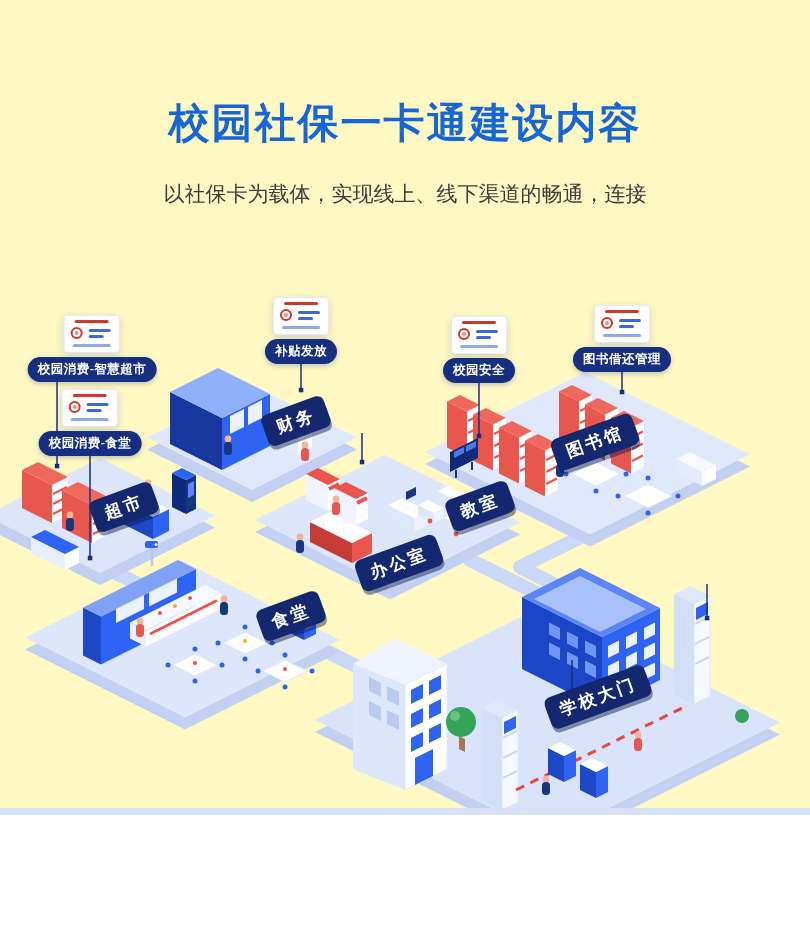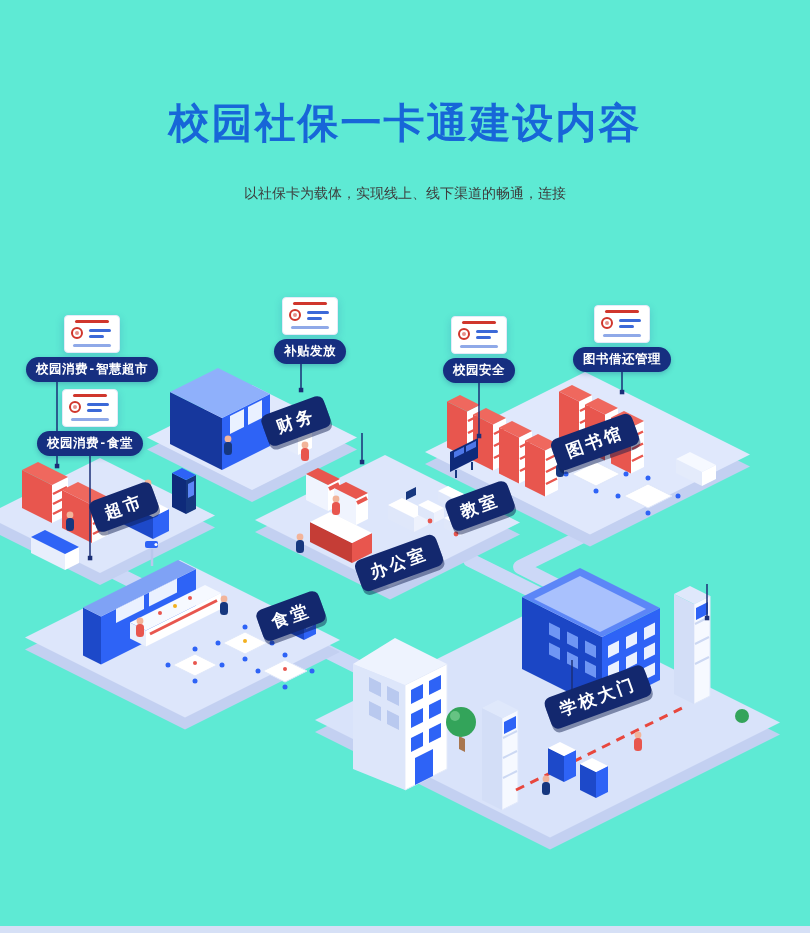--- a/index.html
+++ b/index.html
@@ -1,21 +1,21 @@
 <!DOCTYPE html>
 <html><head>
 <meta charset="utf-8">
 <style>
   html,body{margin:0;padding:0;background:#ffffff;}
-  .page{position:relative;width:810px;height:933px;background:#5eead4;overflow:hidden;
-        font-family:Liberation Mono, monospace;}
+  .page{position:relative;width:810px;height:815px;background:#fef9c3;overflow:hidden;
+        font-family:Liberation Serif, serif;}
   .title{position:absolute;top:96px;left:0;width:100%;text-align:center;
          font-size:41px;font-weight:900;color:#1766d8;letter-spacing:2px;}
   .subtitle{position:absolute;top:176px;left:0;width:100%;text-align:center;
-            font-size:14px;color:#3d3d3d;line-height:36px;font-weight:500;}
+            font-size:21px;color:#3d3d3d;line-height:36px;font-weight:500;}
   svg.scene{position:absolute;left:0;top:0;width:810px;height:933px;}
   
   .tag{position:absolute;display:flex;flex-direction:column;align-items:center;gap:4px;
        transform:translateX(-50%);z-index:3;}
   .ss-card{width:54px;height:36px;background:#ffffff;border:1px solid #e4eaf8;border-radius:4px;
            box-shadow:0 3px 8px rgba(40,70,160,.20);position:relative;}
   .ss-card .bar-title{position:absolute;top:4px;left:10px;width:34px;height:3px;background:#d0362c;border-radius:2px;}
   .ss-card .emblem{position:absolute;top:11px;left:6px;width:12px;height:12px;box-sizing:border-box;
                    border:2px solid #d0362c;border-radius:50%;}
   .ss-card .emblem::after{content:"";position:absolute;inset:2px;background:#d0362c;border-radius:50%;opacity:.55;}
@@ -376,21 +376,21 @@
     <div class="ss-card">
       <div class="bar-title"></div>
         <div class="emblem"></div>
         <div class="ln l1"></div>
         <div class="ln l2"></div>
         <div class="ln l3"></div>
     </div>
     <div class="tag-pill">校园消费-食堂</div>
   </div>
 
-  <div class="tag" style="left:310px;top:297px">
+  <div class="tag" style="left:301px;top:297px">
     <div class="ss-card">
       <div class="bar-title"></div>
         <div class="emblem"></div>
         <div class="ln l1"></div>
         <div class="ln l2"></div>
         <div class="ln l3"></div>
     </div>
     <div class="tag-pill">补贴发放</div>
   </div>
 

